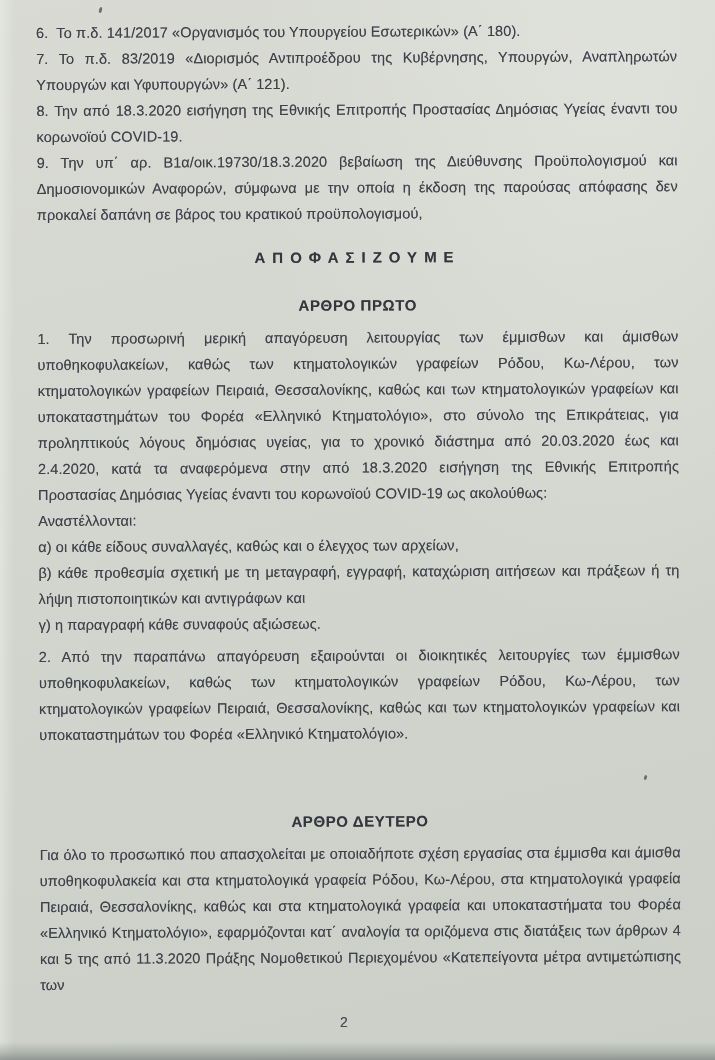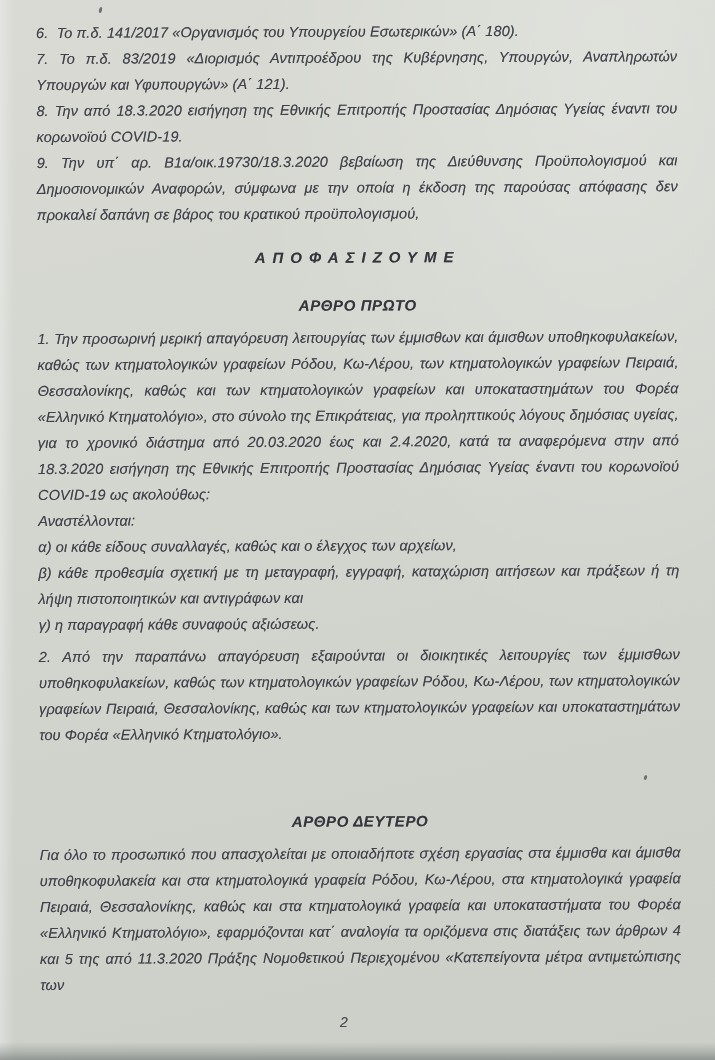--- a/index.html
+++ b/index.html
@@ -9,21 +9,20 @@
     background: #b8bcb6;
   }
   .scan-page {
     position: relative;
     width: 715px; height: 1060px;
     overflow: hidden;
     background:
       radial-gradient(ellipse at 85% 6%, rgba(255,255,255,0.22), rgba(255,255,255,0) 42%),
       linear-gradient(to right, rgba(255,255,255,0.30), rgba(255,255,255,0) 2%),
       linear-gradient(168deg, #d8dad3 0%, #d3d6cf 45%, #cfd2cb 75%, #cbcfc8 100%);
-    font-style: italic;
   }
   .scan-content {
     position: absolute;
     left: 36px; right: 38px; top: 20px;
     transform: rotate(-0.25deg);
     transform-origin: top left;
     color: #3f414a;
     font-size: 14.5px;
     line-height: 26px;
     text-align: justify;

